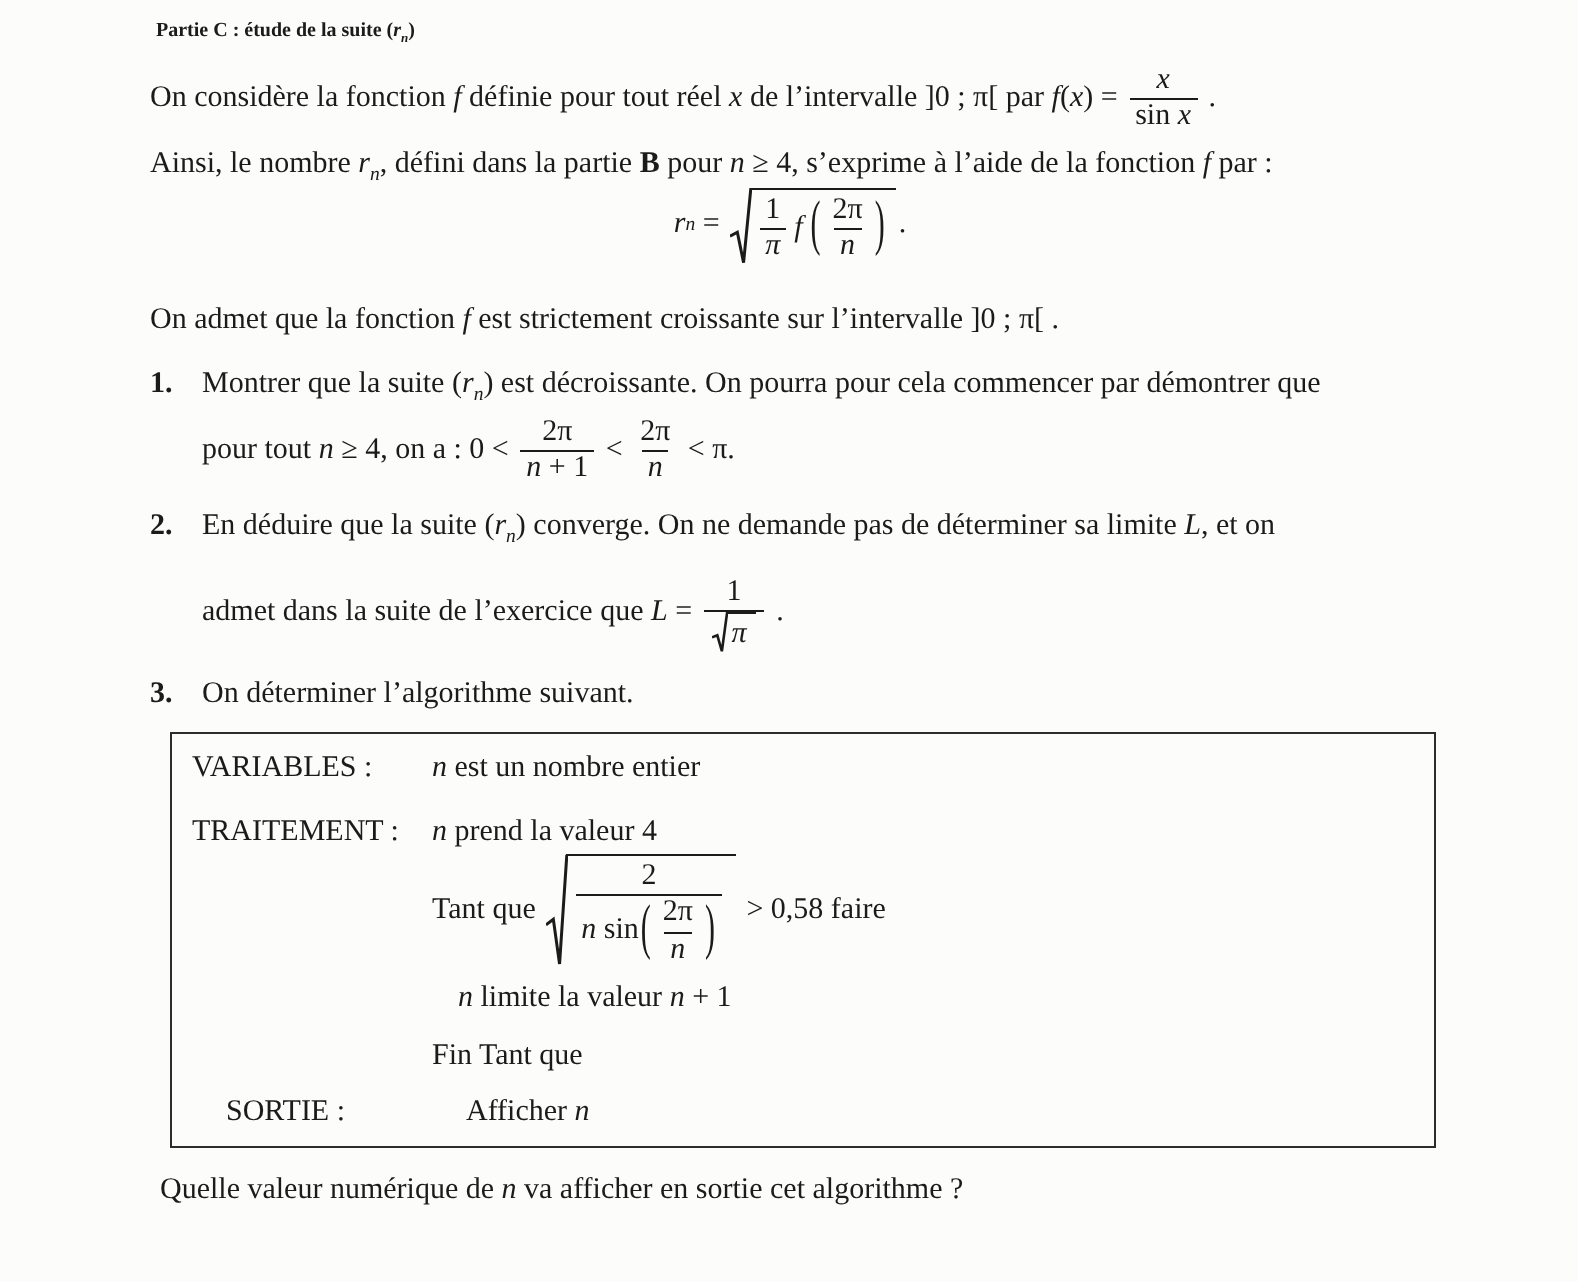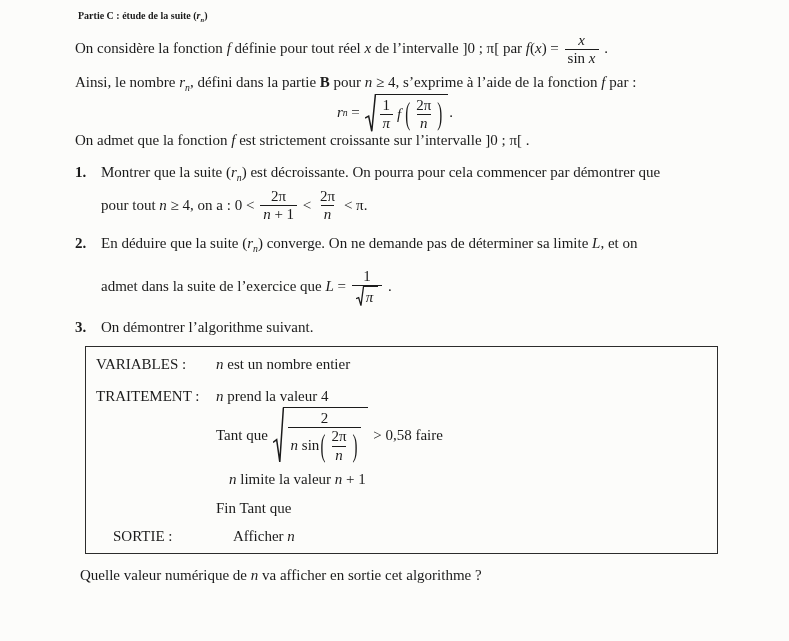--- a/index.html
+++ b/index.html
@@ -13,21 +13,21 @@
   }
   .page{position:relative;padding:10px 18px 0 75px;}
   .it{font-style:italic;}
   .bold{font-weight:bold;}
   sub{font-size:0.65em;font-style:italic;line-height:0;}
   .line{margin:0;white-space:nowrap;}
   .ws{white-space:pre;}
   h1.title{font-size:10px;margin:0 0 0 3px;font-weight:bold;white-space:nowrap;}
   .p1{margin-top:11px;}
   .p2{margin-top:6px;}
-  .p3{margin-top:0;}
+  .p3{margin-top:20px;}
   .formula-center{margin-top:3px;text-align:center;width:640px;}
   .mrow{display:inline-flex;align-items:center;}
   .mrow > span{white-space:pre;}
   
   .frac{display:inline-flex;flex-direction:column;align-items:center;text-align:center;
         vertical-align:middle;line-height:1.15;margin:0 2px;}
   .frac .num,.frac .den{padding:0 3px;}
   .frac .den{border-top:1.3px solid #1b1b1b;}
   .den-row{display:inline-flex;align-items:center;}
   
@@ -118,21 +118,21 @@
       <span class="it">L</span>
       <span> = </span>
       <span class="frac"><span class="num">1</span><span class="den"><span class="sqrt"><span class="sqrt-sign small"><svg viewBox="0 0 12 48" preserveAspectRatio="none">
                 <path d="M0 30 L4 27.6 L7.4 46.5 L11.3 1 L12 1" fill="none" stroke="#1b1b1b" stroke-width="1.3" vector-effect="non-scaling-stroke"></path>
               </svg></span><span class="radicand it">π</span></span></span></span>
       <span> .</span>
     </div>
 
   <div class="item i3">
     <span class="no">3.</span>
-    <span class="line">On démontrer l’algorithme suivant.</span>
+    <span class="line">On déterminer l’algorithme suivant.</span>
   </div>
 
   <div class="algo-box">
     <div class="algo-row">
       <span class="algo-label">VARIABLES :</span>
       <span class="algo-content"><span class="it">n</span><span> est un nombre entier</span></span>
     </div>
     <div class="algo-row row-trait">
       <span class="algo-label">TRAITEMENT :</span>
       <span class="algo-content"><span class="it">n</span><span> prend la valeur 4</span></span>

